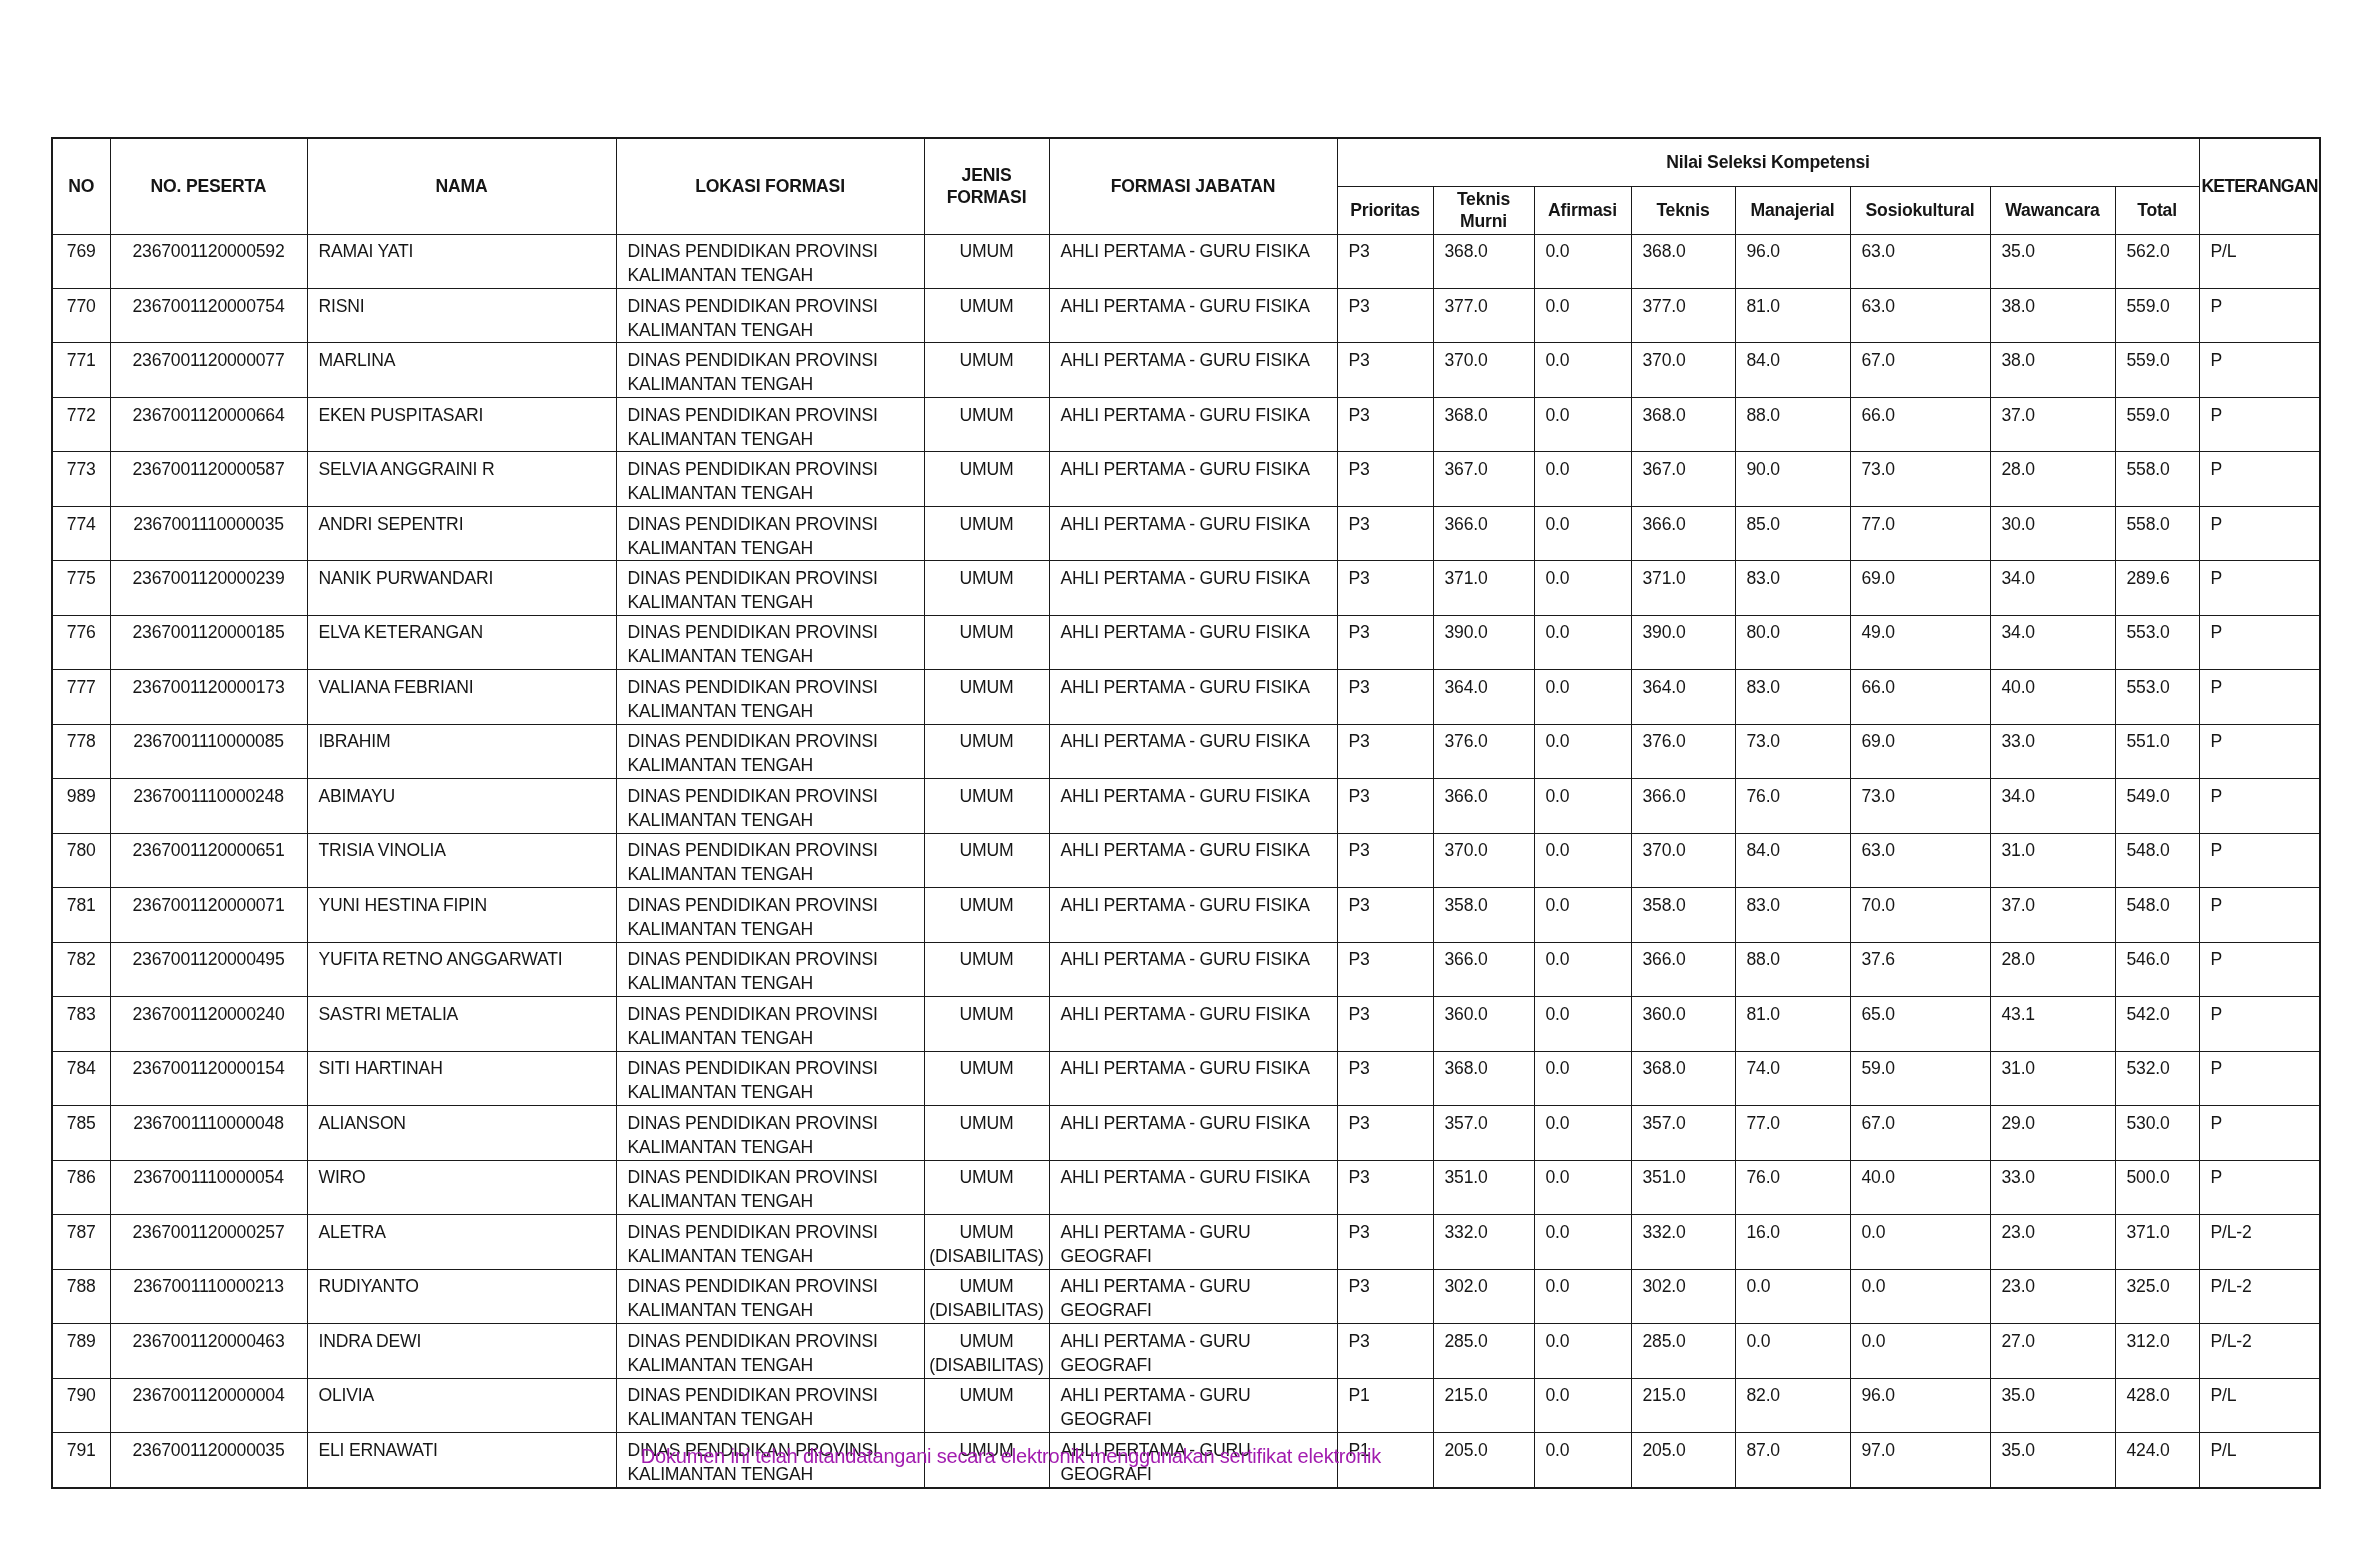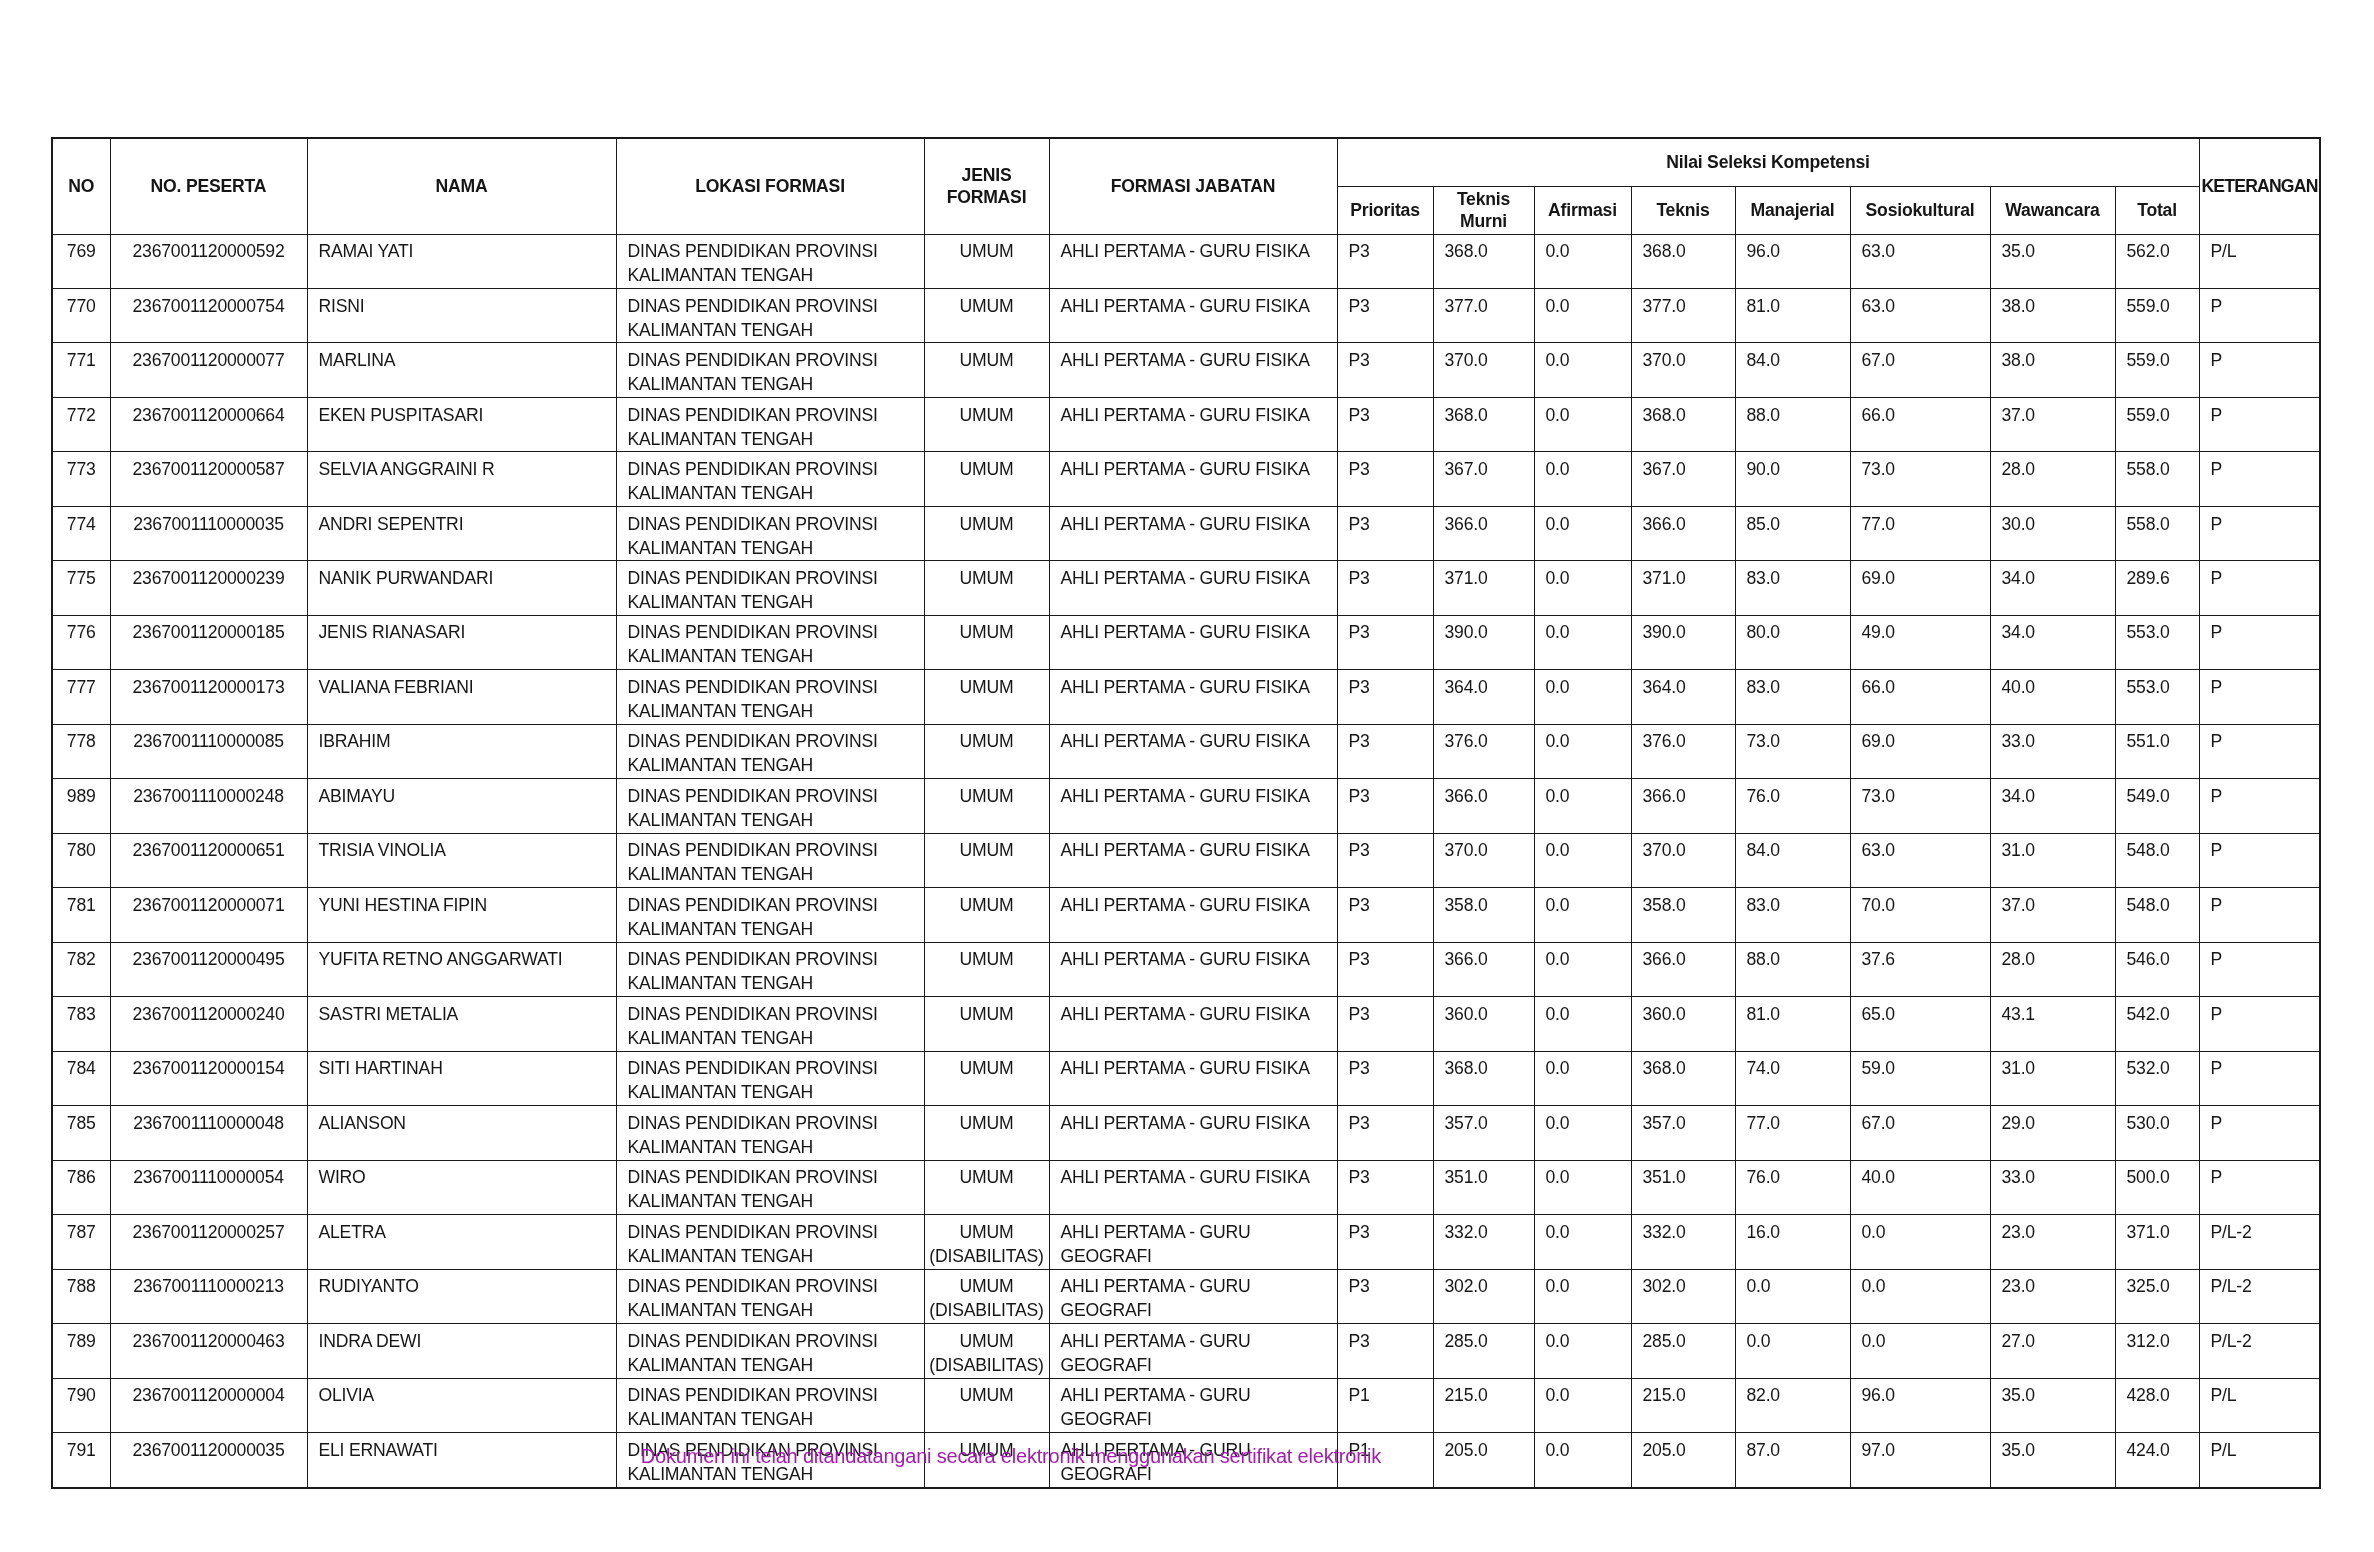--- a/index.html
+++ b/index.html
@@ -274,21 +274,21 @@
         <td>371.0</td>
         <td>83.0</td>
         <td>69.0</td>
         <td>34.0</td>
         <td>289.6</td>
         <td>P</td>
       </tr>
       <tr>
         <td class="center">776</td>
         <td class="center">2367001120000185</td>
-        <td>JENIS RIANASARI</td>
+        <td>ELVA KETERANGAN</td>
         <td>
           <div>DINAS PENDIDIKAN PROVINSI</div>
           <div>KALIMANTAN TENGAH</div>
         </td>
         <td class="center">
           <div>UMUM</div>
         </td>
         <td>
           <div>AHLI PERTAMA - GURU FISIKA</div>
         </td>

